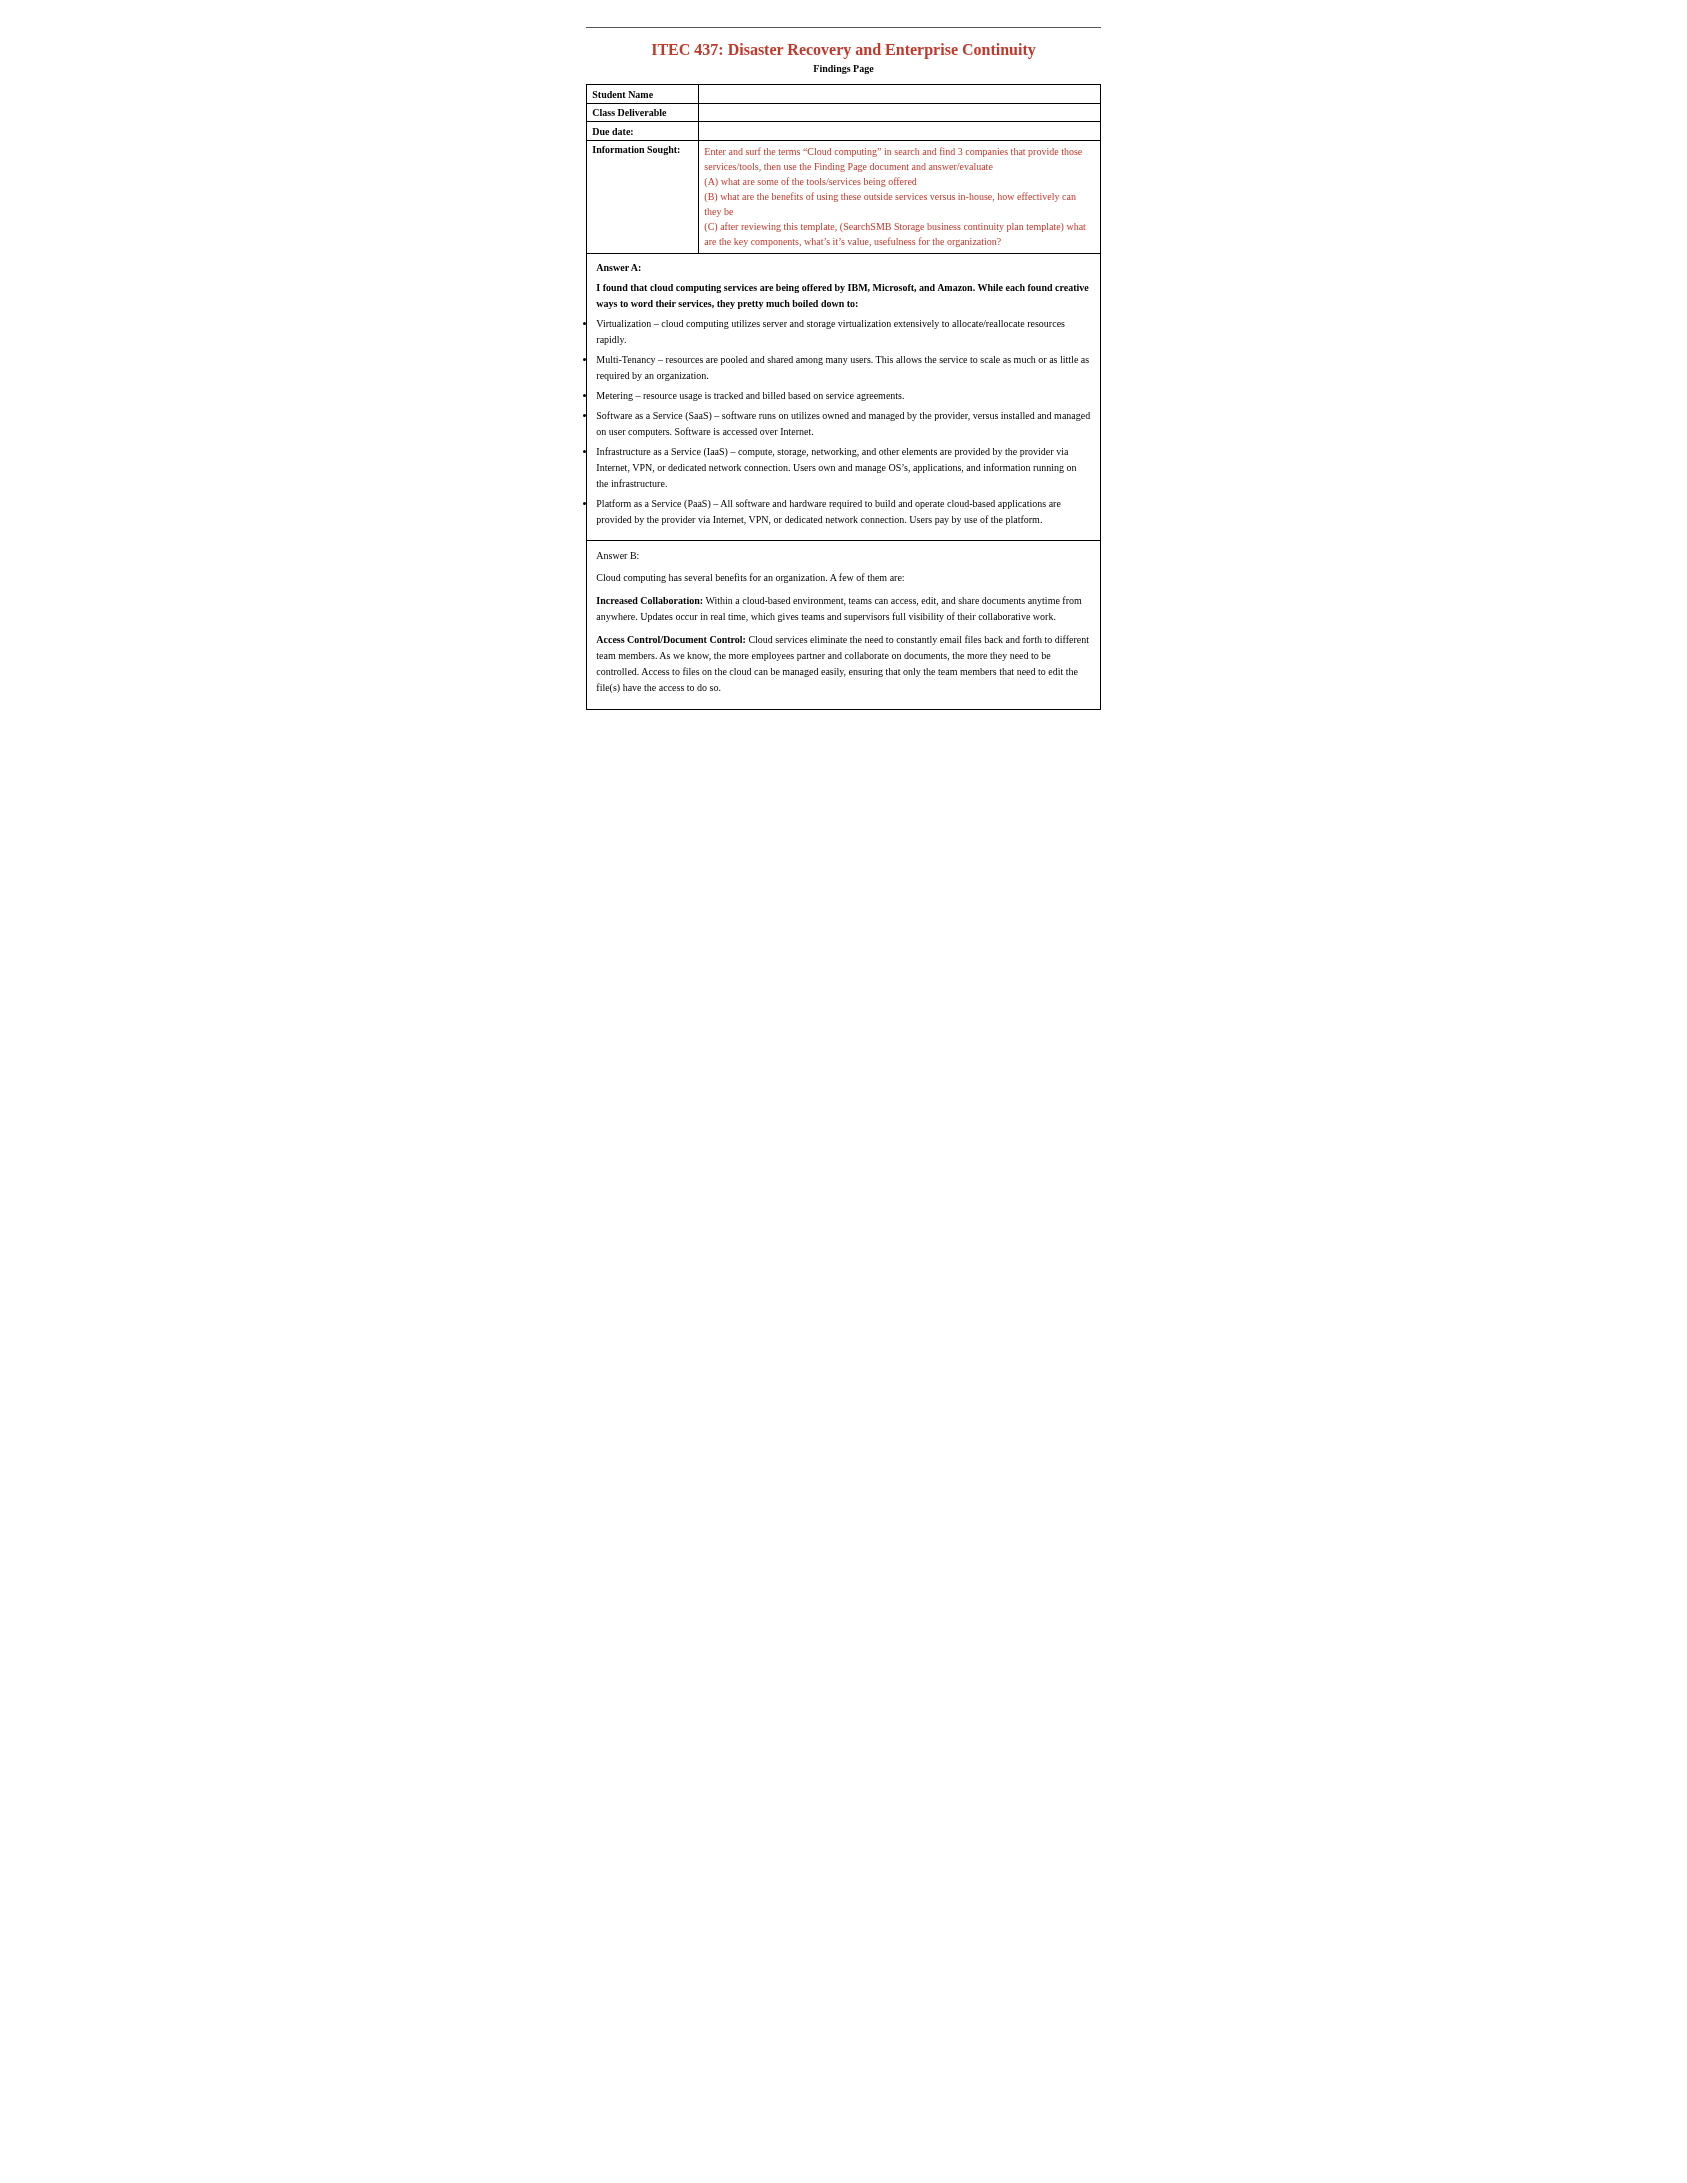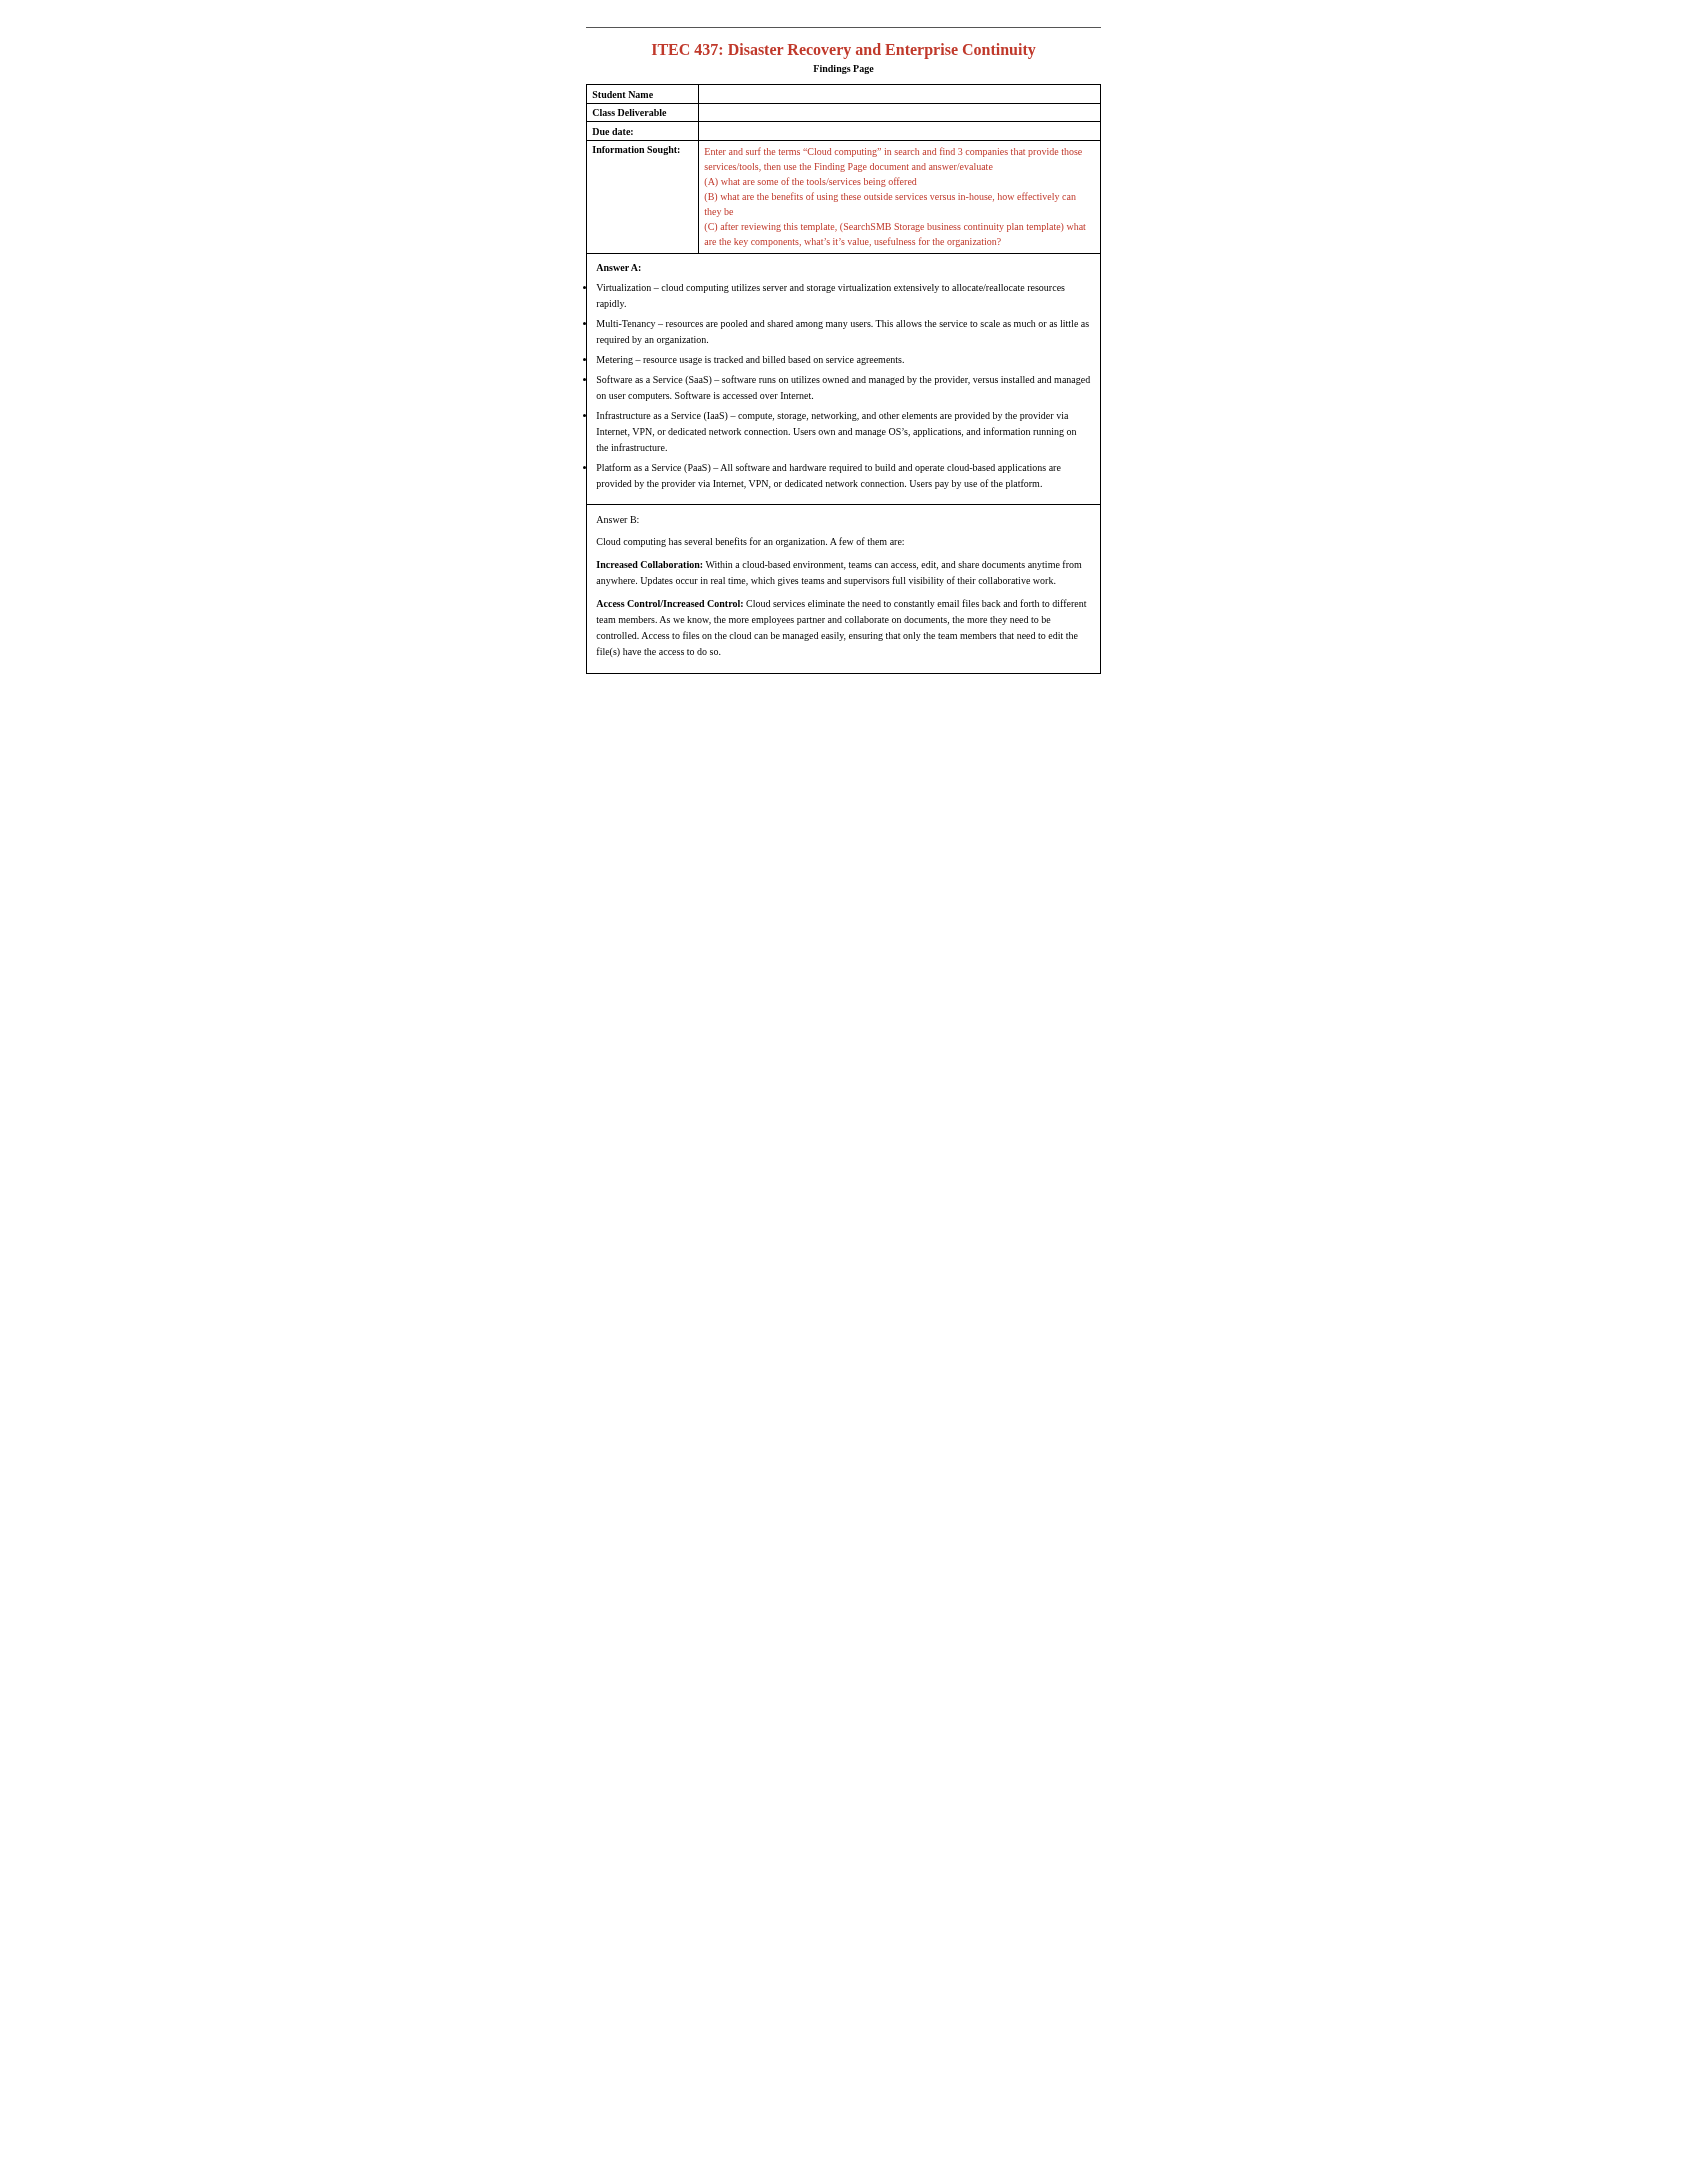--- a/index.html
+++ b/index.html
@@ -130,36 +130,37 @@
         (B) what are the benefits of using these outside services versus in-house, how effectively can they be<br>
         (C) after reviewing this template, (SearchSMB Storage business continuity plan template) what are the key components, what’s it’s value, usefulness for the organization?
       </div>
     </td>
   </tr>
 </tbody>
   </table>
 
 <div class="content-box">
   <p>Answer A:</p>
+  <p>I found that cloud computing services are being offered by IBM, Microsoft, and Amazon. While each found creative ways to word their services, they pretty much boiled down to:</p>
   <ul>
     <li>Virtualization – cloud computing utilizes server and storage virtualization extensively to allocate/reallocate resources rapidly.</li>
     <li>Multi-Tenancy – resources are pooled and shared among many users. This allows the service to scale as much or as little as required by an organization.</li>
     <li>Metering – resource usage is tracked and billed based on service agreements.</li>
     <li>Software as a Service (SaaS) – software runs on utilizes owned and managed by the provider, versus installed and managed on user computers. Software is accessed over Internet.</li>
     <li>Infrastructure as a Service (IaaS) – compute, storage, networking, and other elements are provided by the provider via Internet, VPN, or dedicated network connection. Users own and manage OS’s, applications, and information running on the infrastructure.</li>
     <li>Platform as a Service (PaaS) – All software and hardware required to build and operate cloud-based applications are provided by the provider via Internet, VPN, or dedicated network connection. Users pay by use of the platform.</li>
   </ul>
 </div>
 
 <div class="answer-section">
   <p>Answer B:</p>
   <p>Cloud computing has several benefits for an organization. A few of them are:</p>
   <p>
     <span style="font-weight:normal;"></span>
     <strong>Increased Collaboration:</strong>
     <span>Within a cloud-based environment, teams can access, edit, and share documents anytime from anywhere. Updates occur in real time, which gives teams and supervisors full visibility of their collaborative work.</span>
   </p>
   <p>
-    <strong>Access Control/Increased Control:</strong>
+    <strong>Access Control/Document Control:</strong>
     <span>Cloud services eliminate the need to constantly email files back and forth to different team members. As we know, the more employees partner and collaborate on documents, the more they need to be controlled. Access to files on the cloud can be managed easily, ensuring that only the team members that need to edit the file(s) have the access to do so.</span>
   </p>
 </div>
 
 
 </body></html>

